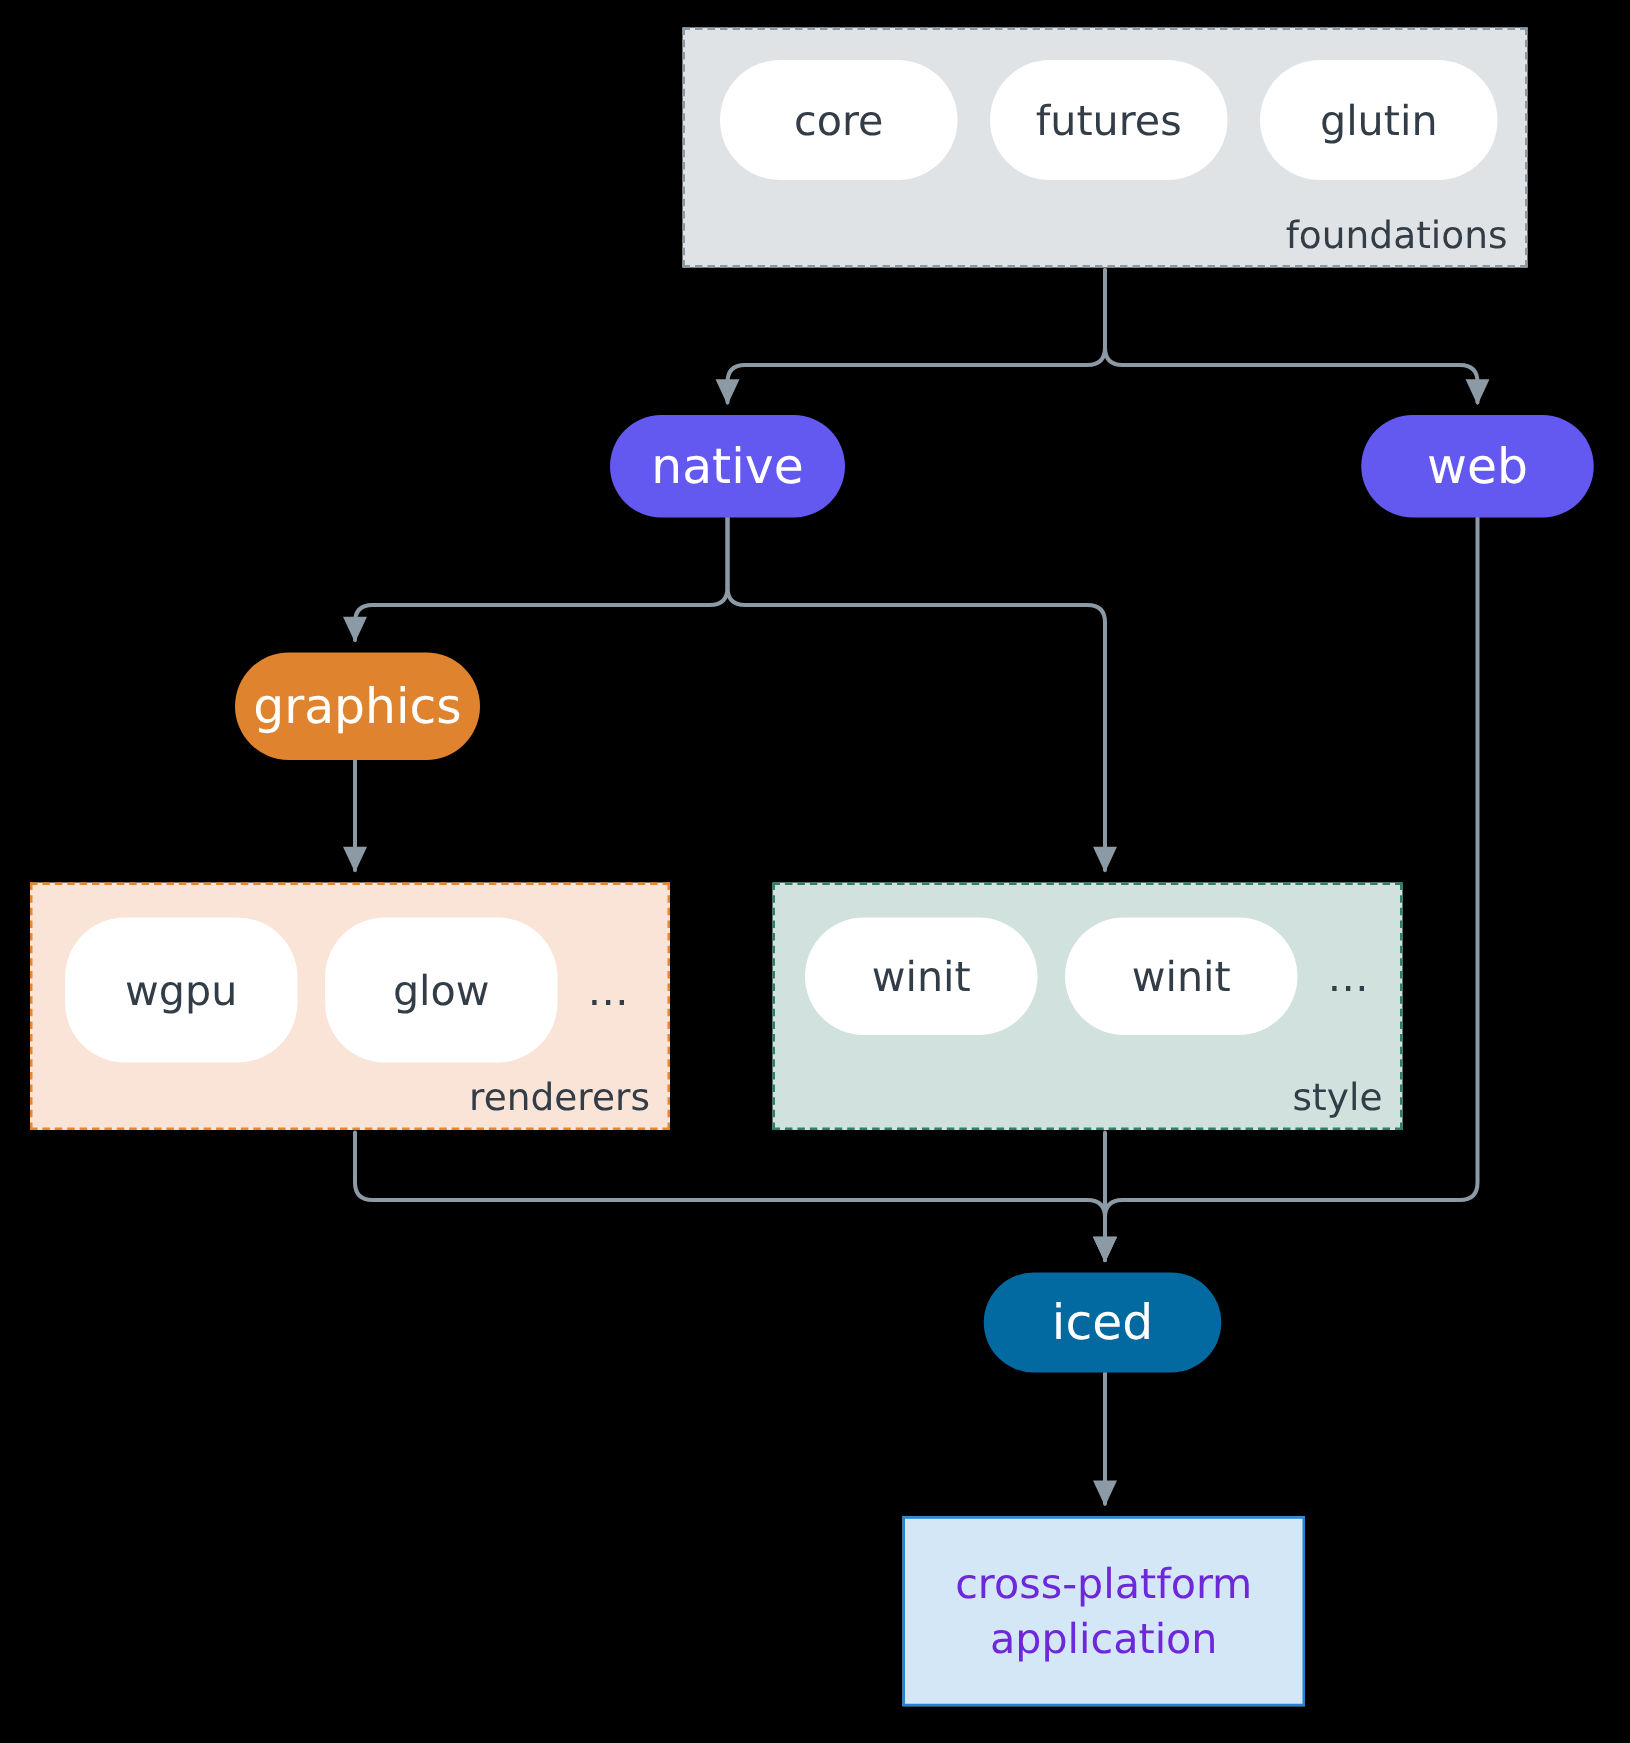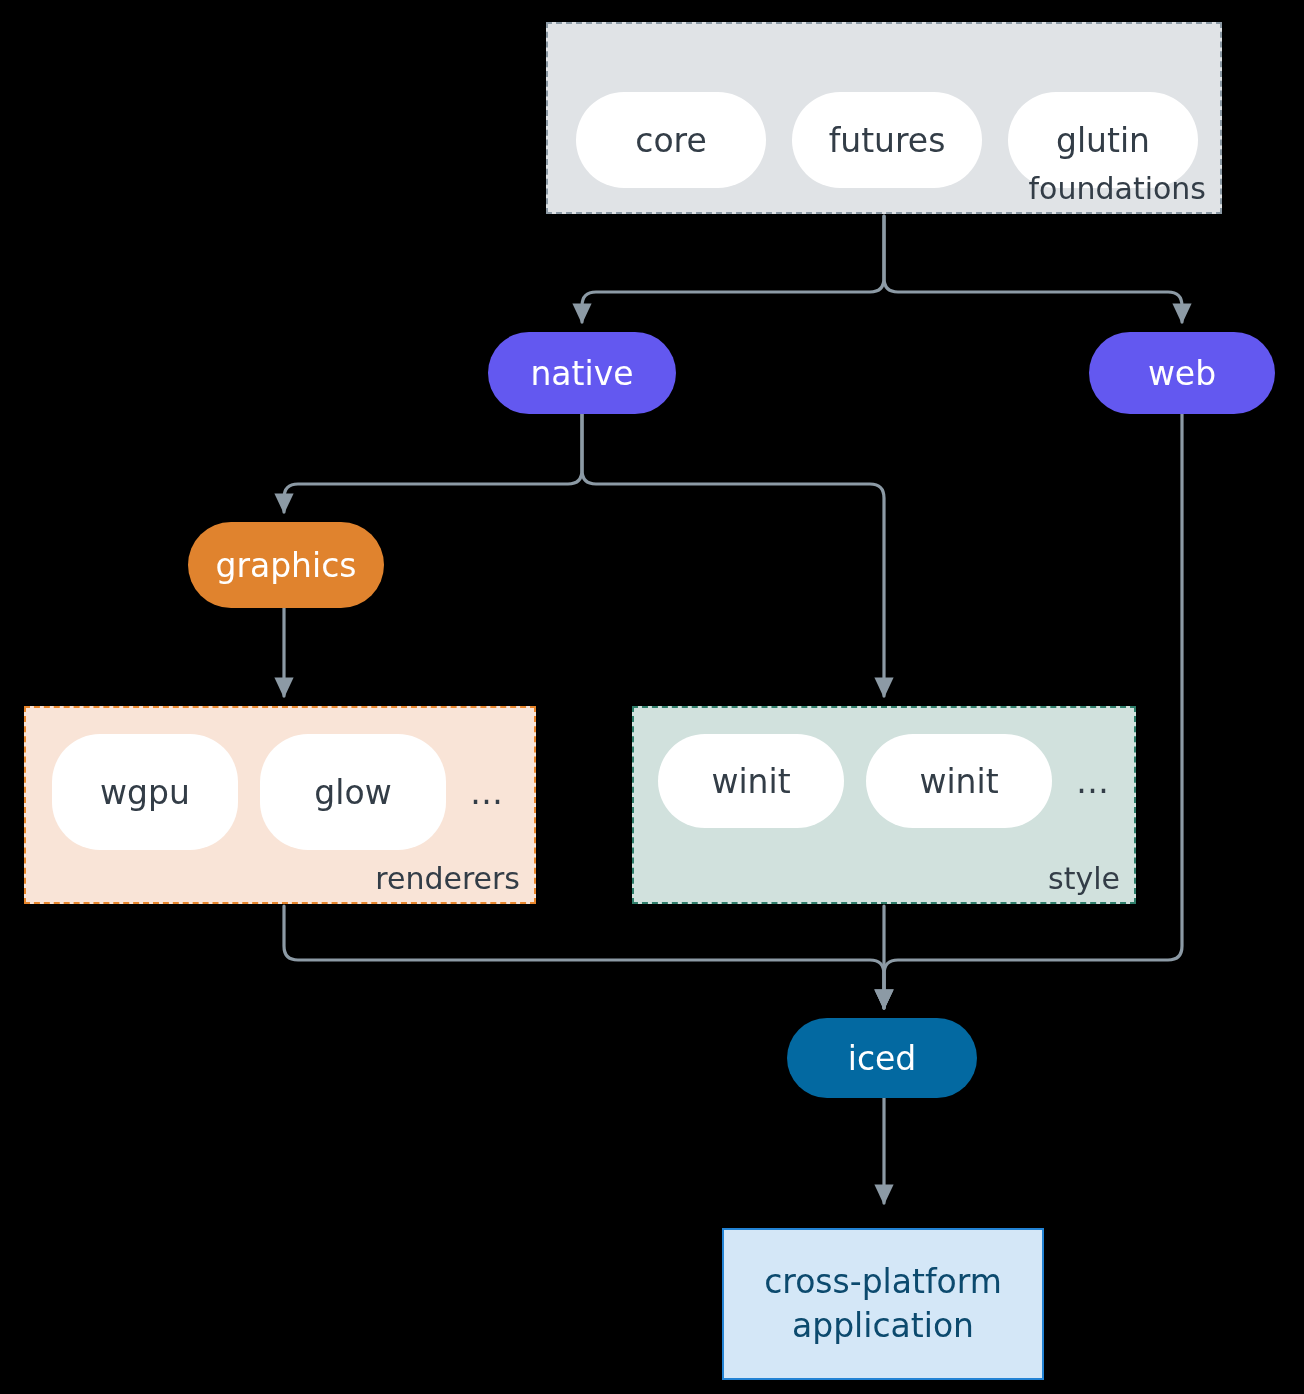--- a/index.html
+++ b/index.html
@@ -69,53 +69,53 @@
 
   #group-foundations {
     left: 546px;
     top: 22px;
     width: 676px;
     height: 192px;
     background: #e0e3e6;
     border: 2px dashed #8c9aa5;
   }
   #group-foundations .chips { left: 28px; top: 24px; gap: 26px; }
-  #group-foundations .chip { height: 96px; min-width: 190px; margin-top: 44px; }
+  #group-foundations .chip { height: 96px; min-width: 190px; }
 
   #group-renderers {
     left: 24px;
     top: 706px;
     width: 512px;
     height: 198px;
     background: #f9e4d7;
     border: 2px dashed #e8862c;
   }
   #group-renderers .chips { left: 26px; top: 26px; gap: 22px; }
   #group-renderers .chip { height: 116px; min-width: 186px; }
 
   #group-shells {
-    left: 632px;
+    left: 618px;
     top: 706px;
     width: 504px;
     height: 198px;
     background: #d1e1dd;
     border: 2px dashed #2f7f6b;
   }
   #group-shells .chips { left: 24px; top: 26px; gap: 22px; }
   #group-shells .chip { height: 94px; min-width: 186px; }
 
   
   .pill {
     position: absolute;
     display: flex;
     align-items: center;
     justify-content: center;
     border-radius: 60px;
     color: #ffffff;
-    font-size: 33px;
+    font-size: 39px;
     box-sizing: border-box;
     white-space: nowrap;
   }
   #node-native {
     left: 488px; top: 332px;
     width: 188px; height: 82px;
     background: #6358f0;
   }
   #node-web {
     left: 1089px; top: 332px;
@@ -140,25 +140,24 @@
     top: 1213px;
     width: 322px;
     height: 152px;
     background: #d4e7f7;
     border: 2px solid #2383d4;
     box-sizing: border-box;
     display: flex;
     flex-direction: column;
     align-items: center;
     justify-content: center;
-    color: #0c4a6e;
+    color: #6d28d9;
     font-size: 33px;
     line-height: 1.32;
     text-align: center;
-    margin-top: 15px;
   }
 </style>
 </head>
 <body>
 
 <div id="stage">
 
   <svg id="edges" viewBox="0 0 1304 1394" width="1304" height="1394" xmlns="http://www.w3.org/2000/svg">
     <defs>
       <marker id="arrowhead" markerWidth="10" markerHeight="10" refX="6.2" refY="3.4" orient="auto" markerUnits="strokeWidth">

